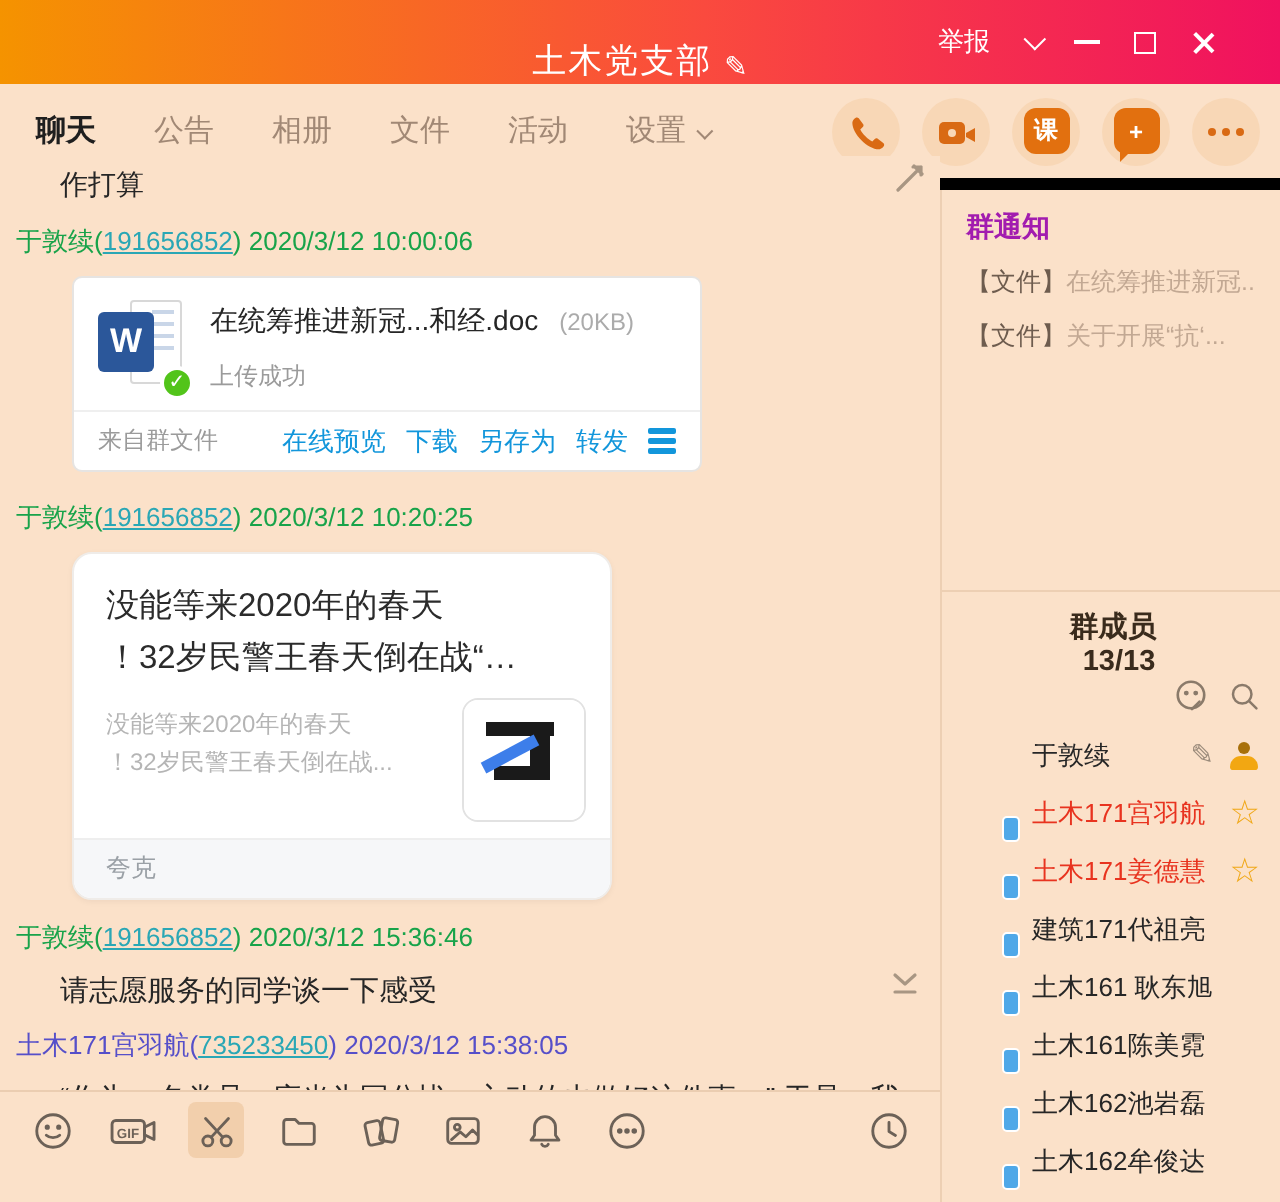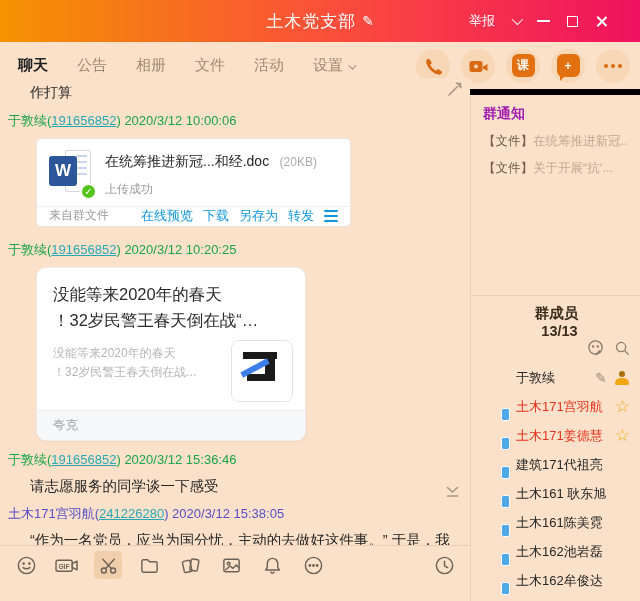--- a/index.html
+++ b/index.html
@@ -2,21 +2,21 @@
 <html><head>
 <meta charset="utf-8">
 <style>
   * { margin:0; padding:0; box-sizing:border-box; }
   html,body { width:640px; height:601px; overflow:hidden;
     font-family:"Liberation Sans","DejaVu Sans",sans-serif; background:#FBE1C9; }
 
   
   .titlebar { position:absolute; left:0; top:0; width:640px; height:42px;
     background:linear-gradient(90deg,#F59300 0%,#FA4A3E 55%,#F0115F 100%);
-    display:flex; align-items:center; justify-content:center; }
+    display:flex; align-items:flex-end; justify-content:center; }
   .title { color:#fff; font-size:17px; letter-spacing:1px; }
   .title-pencil { color:#fff; font-size:14px; margin-left:6px; }
   .win-controls { position:absolute; right:16px; top:0; height:42px;
     display:flex; align-items:center; gap:17px; padding-right:16px; }
   .report { color:#fff; font-size:13px; cursor:pointer; }
   .chev-down-w { width:8px; height:8px; border-right:1.5px solid #fff;
     border-bottom:1.5px solid #fff; transform:rotate(45deg) translateY(-2px); }
   .btn-min { width:13px; height:2px; background:#fff; }
   .btn-max { width:11px; height:11px; border:1.5px solid #fff; }
   .btn-close { position:relative; width:13px; height:13px; }
@@ -65,21 +65,21 @@
   .doc-w { position:absolute; left:0; top:6px; width:28px; height:30px; background:#2B579A;
     border-radius:3px; color:#fff; font-weight:bold; font-size:17px; display:flex;
     align-items:center; justify-content:center; }
   .upcheck { position:absolute; right:-6px; bottom:-4px; width:17px; height:17px; border-radius:50%;
     background:#52C41A; border:2px solid #fff; color:#fff; font-size:10px; font-weight:bold;
     display:flex; align-items:center; justify-content:center; }
   .fc-meta { margin-left:14px; padding-top:2px; }
   .fc-name { font-size:14px; color:#262626; }
   .fc-size { font-size:12px; color:#ABABAB; margin-left:6px; }
   .fc-status { font-size:12px; color:#9B9B9B; margin-top:10px; }
-  .fc-foot { border-top:1px solid #EFEFEF; height:20px; display:flex; align-items:flex-start;
+  .fc-foot { border-top:1px solid #EFEFEF; height:30px; display:flex; align-items:center;
     padding:0 12px; }
   .fc-src { font-size:12px; color:#9B9B9B; }
   .fc-actions { margin-left:auto; display:flex; align-items:center; gap:10px; }
   .fc-actions span { font-size:13px; color:#1296DB; cursor:pointer; white-space:nowrap; }
   .hamb { display:flex; flex-direction:column; gap:2.5px; cursor:pointer; }
   .hamb i { width:14px; height:2.5px; background:#1296DB; border-radius:1px; }
 
   .linkcard { margin:8px 0 0 36px; width:270px; background:#fff; border:1px solid #EFECE9;
     border-radius:10px; box-shadow:0 1px 3px rgba(0,0,0,.05); overflow:hidden; }
   .lc-title { padding:13px 16px 0 16px; font-size:16.5px; color:#2B2B2B; line-height:26px; }
@@ -268,21 +268,21 @@
       <div class="lc-foot">夸克</div>
     </div>
 
     <div class="sender" style="margin-top:10px">
       <span class="g">于敦续</span><span class="g">(</span><span class="uid-link">191656852</span><span class="g">)</span>
       <span class="g">2020/3/12 15:36:46</span>
     </div>
     <div class="msg-text">请志愿服务的同学谈一下感受</div>
 
     <div class="sender" style="margin-top:9px">
-      <span class="v">土木171宫羽航</span><span class="v">(</span><span class="uid-link">241226280</span><span class="v">)</span>
+      <span class="v">土木171宫羽航</span><span class="v">(</span><span class="uid-link">735233450</span><span class="v">)</span>
       <span class="v">2020/3/12 15:38:05</span>
     </div>
     <div class="msg-text">“作为一名党员，应当为国分忧，主动的去做好这件事。” 于是，我</div>
 
     <svg class="scrollbottom-ic gicon" width="15" height="14" viewBox="0 0 15 14">
         <path d="M2.5 2.5 L7.5 7 L12.5 2.5 M2.5 11 h10"></path>
       </svg>
   </div>
 
   <div class="tools">

